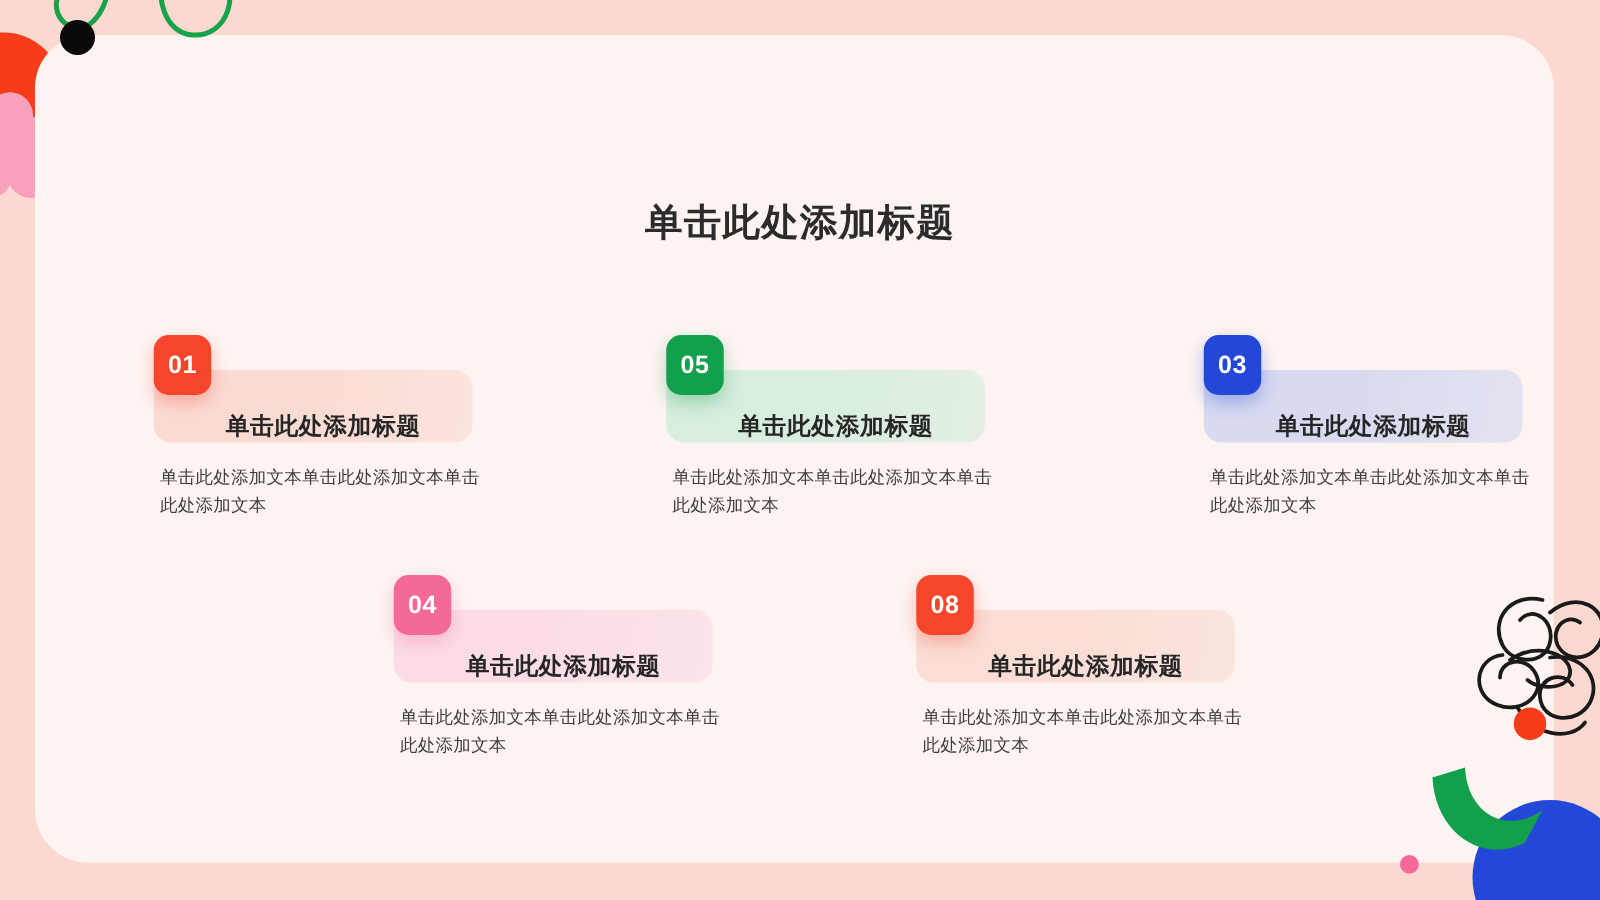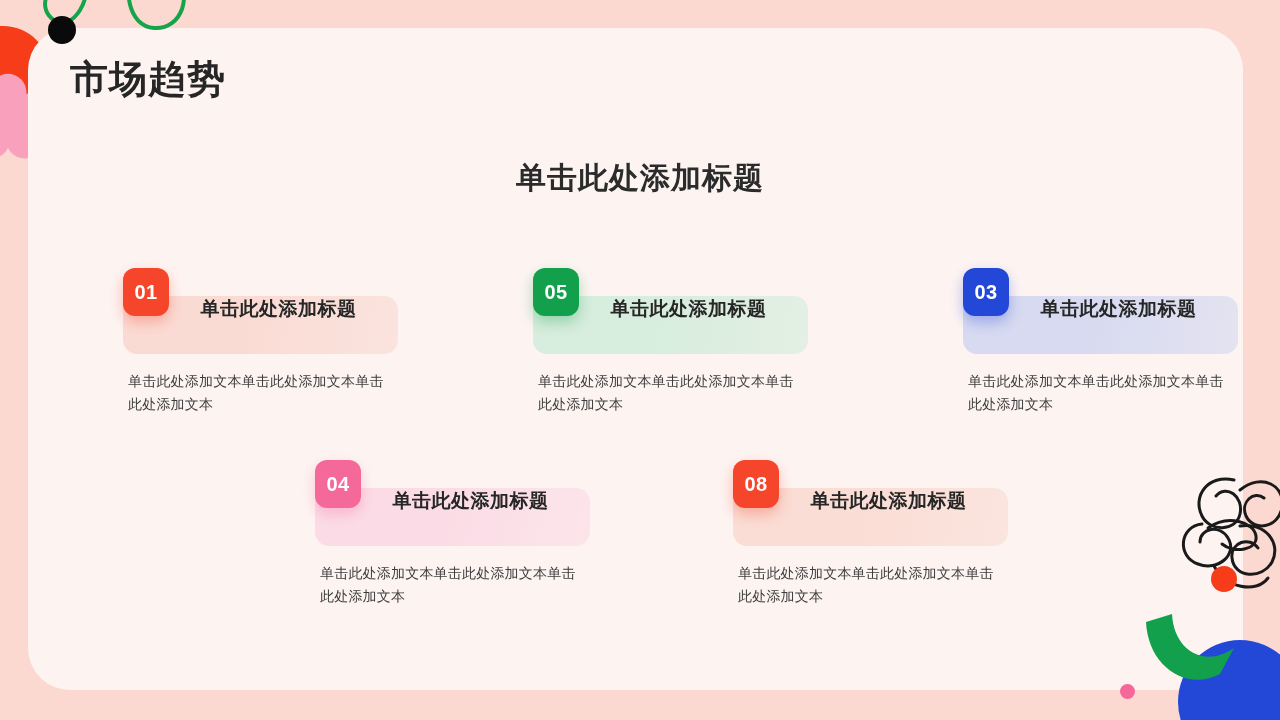--- a/index.html
+++ b/index.html
@@ -139,23 +139,22 @@
     width: 290px;
   }
 
   .item-card {
     position: relative;
     margin-left: 35px;
     width: 255px;
     height: 58px;
     border-radius: 14px;
     display: flex;
-    align-items: flex-start;
+    align-items: flex-end;
     justify-content: center;
-    padding-left: 20px;
   }
 
   .item-card-title {
     font-size: 19px;
     font-weight: 700;
     color: #262626;
     letter-spacing: 0.5px;
     padding-left: 16px;
   }
 
@@ -247,21 +246,20 @@
         <path d="M36 96 C 48 118, 78 124, 90 108"></path>
       </g>
     </svg>
   </div>
 
   <div class="deco deco-orange-dot"></div>
   <div class="deco deco-pink-dot"></div>
 
   <div id="content">
 
-    <div id="slide-title">市场趋势</div>
 
     <div id="main-title">单击此处添加标题</div>
 
     <div class="item" id="item-1">
       <div class="item-card" style="background: linear-gradient(100deg, rgb(250, 219, 212) 0%, rgb(250, 219, 212) 45%, rgba(250, 219, 212, 0.667) 100%);">
         <div class="item-badge" style="background: rgb(245, 69, 42); box-shadow: rgba(245, 69, 42, 0.333) 0px 6px 14px;">01</div>
         <div class="item-card-title">单击此处添加标题</div>
       </div>
       <div class="item-desc">单击此处添加文本单击此处添加文本单击此处添加文本</div>
     </div>

